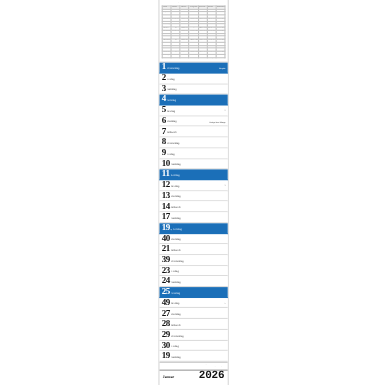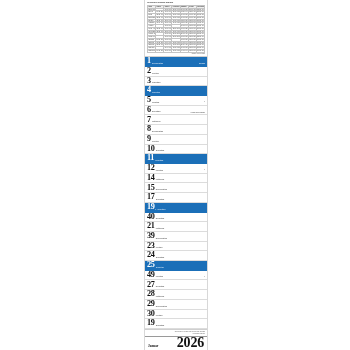--- a/index.html
+++ b/index.html
@@ -98,22 +98,22 @@
   #footer{
     flex:0 0 14px;border-top:1px solid #9a9a9a;
     display:flex;align-items:baseline;
     padding:1px 3px 0 3px;box-sizing:border-box;
   }
   #foot-month{
     font-family:"Liberation Serif",serif;font-weight:bold;
     font-size:3.4px;line-height:4px;color:#111;
   }
   #foot-year{
-    font-family:Liberation Serif, serif;font-weight:bold;
-    font-size:14px;line-height:10px;color:#111;
+    font-family:Liberation Mono, monospace;font-weight:bold;
+    font-size:10px;line-height:10px;color:#111;
     margin-left:auto;letter-spacing:-0.2px;
   }
 </style>
 </head>
 <body>
 
 <div id="strip">
 
   <div id="header">
     <div id="hdr-title">Ferientermine Schuljahr 2025/2026</div>
@@ -326,26 +326,26 @@
       <div class="day sun">
         <span class="num">11</span>
         <span class="wd">Sonntag</span>
       </div>
       <div class="day">
         <span class="num">12</span>
         <span class="wd">Montag</span>
         <span class="wk">3</span>
       </div>
       <div class="day">
+        <span class="num">13</span>
+        <span class="wd">Dienstag</span>
+      </div>
+      <div class="day">
         <span class="num">14</span>
         <span class="wd">Mittwoch</span>
-      </div>
-      <div class="day">
-        <span class="num">15</span>
-        <span class="wd">Donnerstag</span>
       </div>
       <div class="day">
         <span class="num">17</span>
         <span class="wd">Samstag</span>
       </div>
       <div class="day sun">
         <span class="num">19</span>
         <span class="sup">*</span>
         <span class="wd">Sonntag</span>
       </div>

